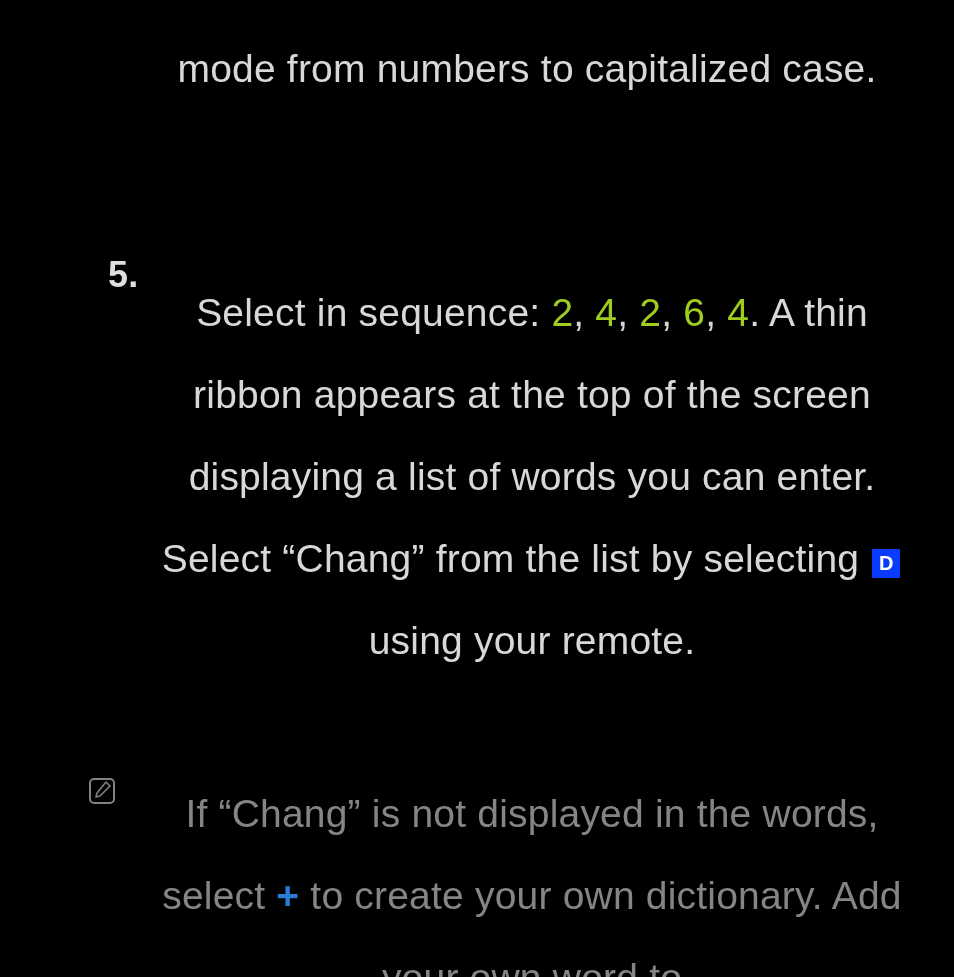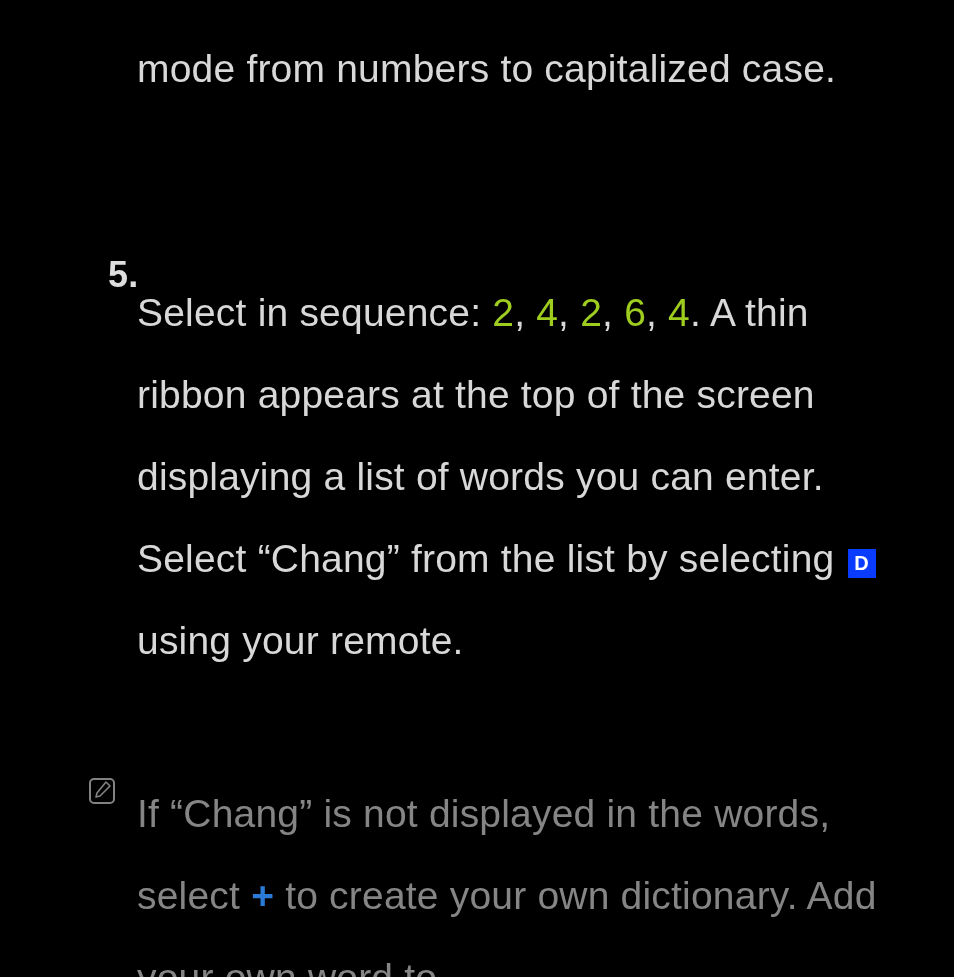--- a/index.html
+++ b/index.html
@@ -12,20 +12,21 @@
     font-family: Arial, Helvetica, sans-serif;
   }
   .content {
     position: relative;
     width: 954px;
     height: 977px;
     color: #d8d8d8;
     font-size: 39px;
     line-height: 1.05;
     letter-spacing: 0.2px;
+    text-align: center;
   }
   .para {
     position: absolute;
   }
   .step4-cont {
     left: 137px;
     top: 28px;
     width: 780px;
     line-height: 82px;
   }

